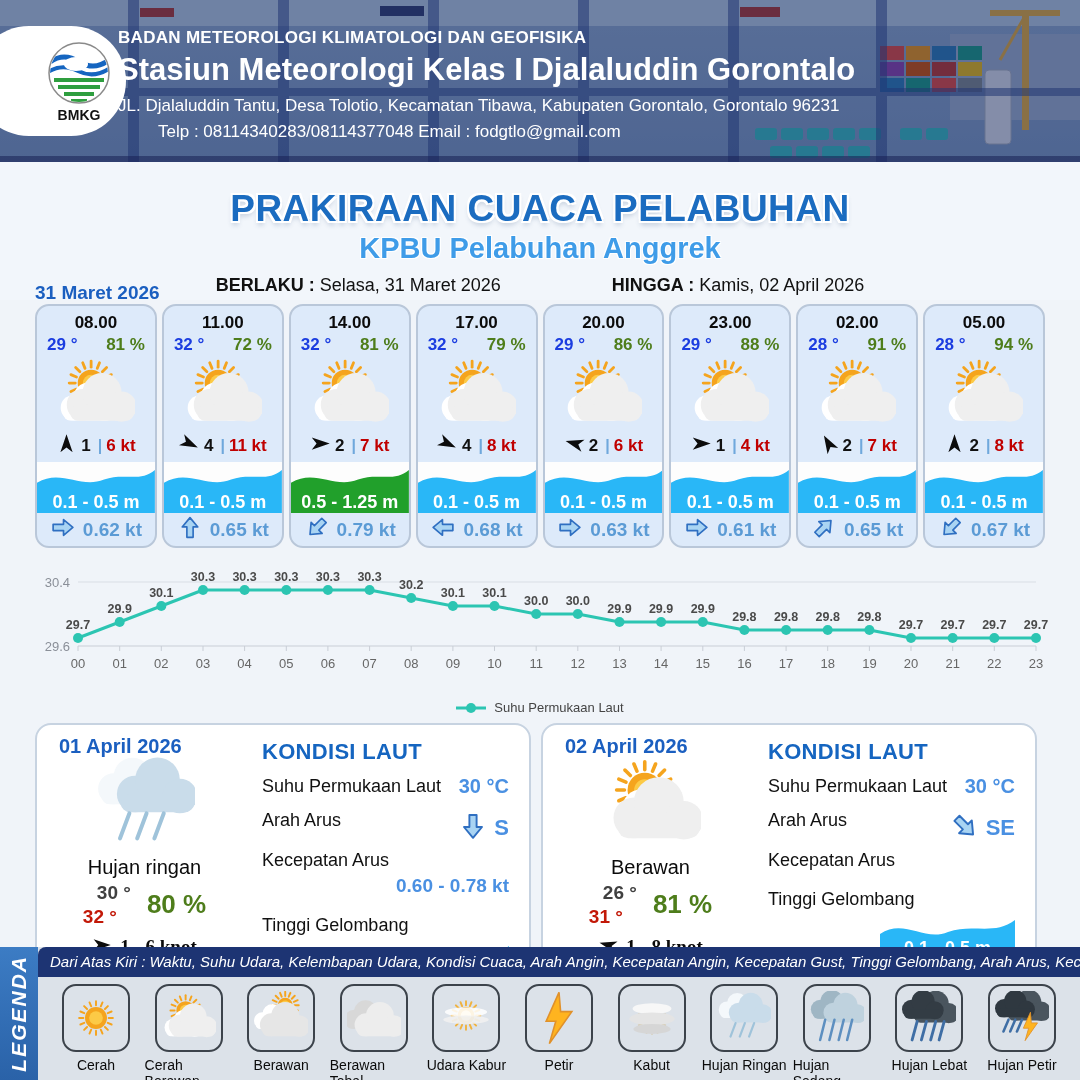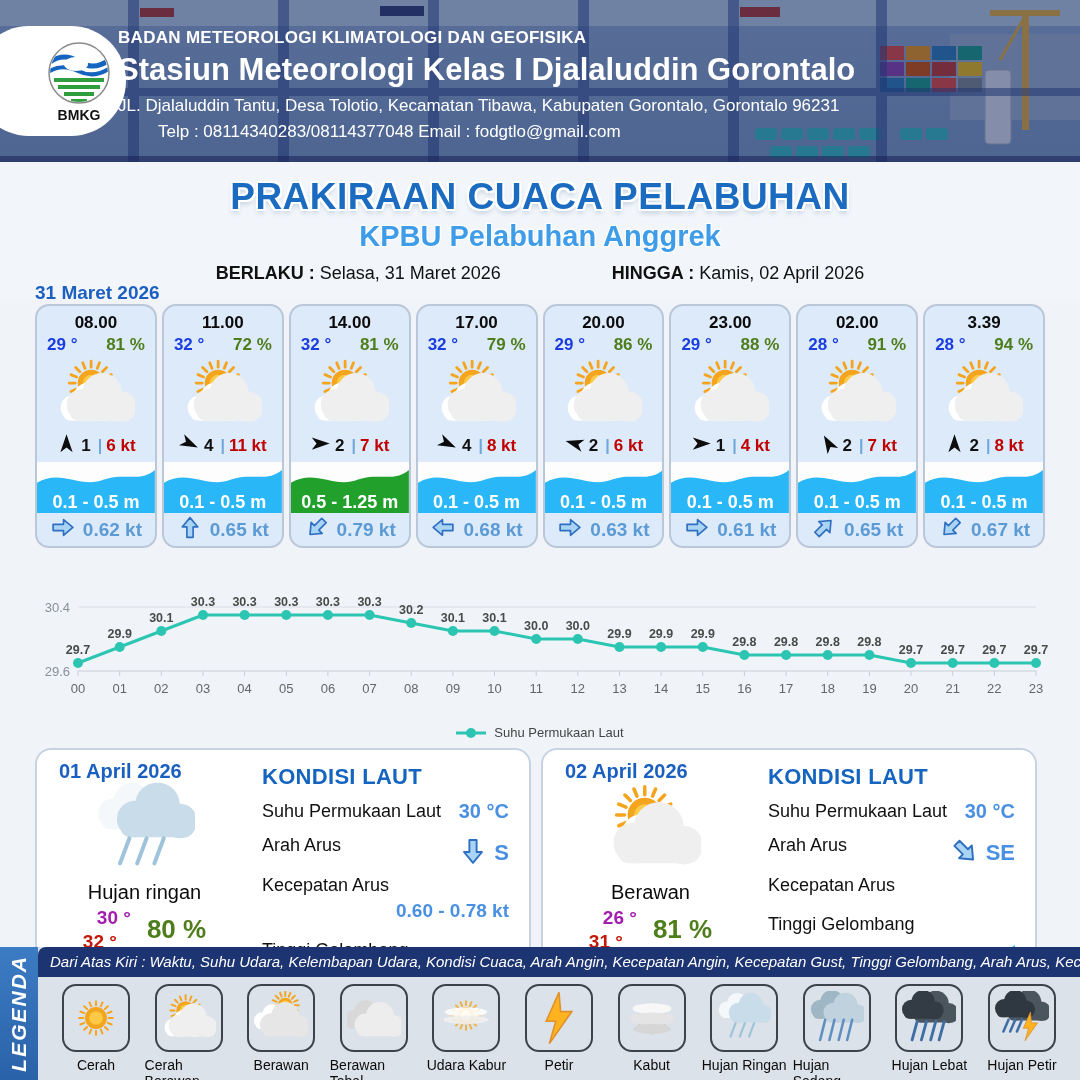--- a/index.html
+++ b/index.html
@@ -17,21 +17,21 @@
   .hdr-address{font-size:17px;margin-top:8px;}
   .hdr-contact{font-size:17px;margin-top:6px;margin-left:40px;}
   .logo-pill{position:absolute;left:-26px;top:26px;width:152px;height:110px;
              background:#fff;border-radius:56px;z-index:4;
              display:flex;flex-direction:column;align-items:flex-end;justify-content:center;
              padding-right:14px;box-sizing:border-box;}
   .logo-pill .bmkg-label{font-size:14px;font-weight:bold;color:#111;margin-top:1px;width:66px;text-align:center;}
 
   
   .titlebar{position:relative;width:1080px;height:138px;background:#f2f6fb;}
-  .main-title{padding-top:14px;text-align:center;font-size:37px;font-weight:800;color:#1b6cc0;
+  .main-title{padding-top:26px;text-align:center;font-size:37px;font-weight:800;color:#1b6cc0;
     letter-spacing:.5px;
     text-shadow:-2px -2px 0 #fff,2px -2px 0 #fff,-2px 2px 0 #fff,2px 2px 0 #fff,0 4px 5px rgba(40,70,120,.25);}
   .sub-title{text-align:center;font-size:29px;font-weight:800;color:#3f9ce8;margin-top:2px;
     text-shadow:-1px -1px 0 #fff,1px -1px 0 #fff,-1px 1px 0 #fff,1px 1px 0 #fff;}
   .validity{display:flex;justify-content:center;gap:111px;font-size:18px;color:#111;margin-top:10px;}
   .validity b{font-weight:bold;}
   .fc-date{position:absolute;left:35px;bottom:-4px;font-size:19px;font-weight:bold;color:#1b5fc0;}
 
   
   .cards-row{display:flex;gap:5px;padding:4px 35px 0 35px;}
@@ -47,35 +47,35 @@
   .h-sep{font-size:16px;color:#6fa8dc;font-weight:bold;margin-left:3px;}
   .h-kt{font-size:17px;font-weight:bold;color:#c00000;}
   .h-wave{position:relative;width:100%;height:62px;background:#fdfdfd;margin-top:4px;}
   .h-wave svg{position:absolute;left:0;top:0;width:100%;height:100%;}
   .h-wave-text{position:absolute;left:0;right:0;top:30px;text-align:center;
                font-size:18px;font-weight:bold;color:#fff;}
   .h-cur{display:flex;align-items:center;justify-content:center;gap:7px;height:40px;width:100%;}
   .h-cur-text{font-size:19px;font-weight:bold;color:#5b9bd5;}
 
   
-  .chart-wrap{padding:10px 30px 0 30px;margin-top:33px;}
+  .chart-wrap{padding:18px 30px 0 30px;}
   .chart-legend{display:flex;align-items:center;justify-content:center;gap:8px;margin-top:2px;
                 font-size:13px;color:#444;}
 
   
   .daily-row{display:flex;gap:10px;padding:8px 35px 0 35px;}
   .dcard{width:496px;height:246px;background:#fff;border:2px solid #c7d3e1;border-radius:16px;
          box-sizing:border-box;position:relative;display:flex;}
   .d-left{width:215px;display:flex;flex-direction:column;align-items:center;box-sizing:border-box;}
   .d-date{align-self:flex-start;margin:10px 0 0 22px;font-size:20px;font-weight:bold;color:#1b5fc0;}
   .d-icon{height:100px;margin-top:-4px;}
   .d-cond{font-size:20px;color:#0b0b0b;margin-top:2px;}
   .d-nums{display:flex;align-items:center;gap:16px;margin-top:2px;}
   .d-temps{display:flex;flex-direction:column;line-height:1.25;}
-  .d-tmin{font-size:19px;font-weight:bold;color:#a21caf;margin-left:14px;}
+  .d-tmin{font-size:19px;font-weight:bold;color:#404040;margin-left:14px;}
   .d-tmax{font-size:19px;font-weight:bold;color:#c21807;}
   .d-hum{font-size:26px;font-weight:bold;color:#4e7d1b;}
   .d-windrow{display:flex;align-items:center;gap:8px;margin-top:6px;}
   .d-wind{font-size:19px;font-weight:bold;color:#0b0b0b;font-family:Liberation Serif, serif;}
   .d-gust{font-size:19px;font-weight:bold;color:#c00000;margin-top:3px;margin-left:10px;}
   .d-right{flex:1;padding:14px 20px 0 10px;box-sizing:border-box;}
   .sea-title{font-size:22px;font-weight:bold;color:#1565c0;letter-spacing:.3px;}
   .sea-row1{display:flex;justify-content:space-between;align-items:center;margin-top:10px;}
   .sea-label{font-size:18px;color:#111;}
   .sea-sst{font-size:20px;font-weight:bold;color:#4a90e2;}
@@ -627,21 +627,21 @@
     </div>
     <div class="h-cur">
       <span><svg viewBox="0 0 25 24" width="26" height="24.96">
               <path d="M3,9 L13,9 L13,4.5 L22,12 L13,19.5 L13,15 L3,15 Z" fill="#a9d4f3" stroke="#2f6fc1" stroke-width="1.6" stroke-linejoin="round" transform="rotate(-45 12.5 12)"></path>
             </svg></span>
       <span class="h-cur-text">0.65 kt</span>
     </div>
   </div>
 
   <div class="hcard">
-    <div class="h-time">3.39</div>
+    <div class="h-time">05.00</div>
     <div class="h-th">
       <span class="h-temp">28 °</span>
       <span class="h-hum">94 %</span>
     </div>
     <div class="h-icon">
           <svg viewBox="0 0 64 64" width="78" height="78">
             <line x1="41.0" y1="23.0" x2="46.0" y2="23.0" stroke="#f5a41d" stroke-width="2.3" stroke-linecap="round"></line>
             <line x1="40.0" y1="28.0" x2="44.6" y2="29.9" stroke="#f5a41d" stroke-width="2.3" stroke-linecap="round"></line>
             <line x1="37.2" y1="32.2" x2="40.7" y2="35.7" stroke="#f5a41d" stroke-width="2.3" stroke-linecap="round"></line>
             <line x1="33.0" y1="35.0" x2="34.9" y2="39.6" stroke="#f5a41d" stroke-width="2.3" stroke-linecap="round"></line>

